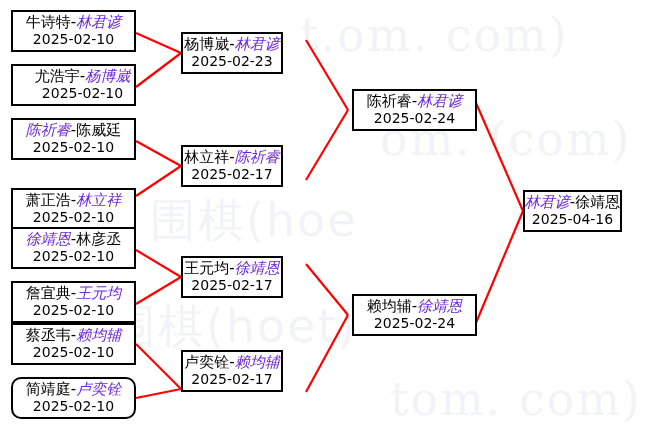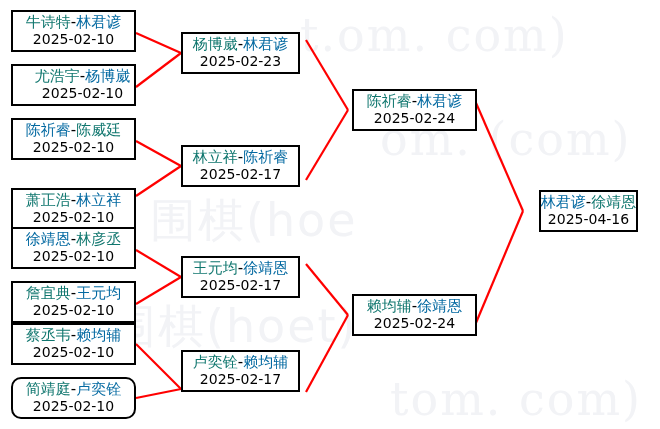--- a/index.html
+++ b/index.html
@@ -59,36 +59,36 @@
     flex-direction: column;
     align-items: center;
     justify-content: center;
     line-height: 1.05;
   }
   .match-players {
     font-size: 15px;
     white-space: nowrap;
     color: #000000;
   }
-  .match-players .w { color: #0369a1; }
-  .match-players .l { color: #0f766e; }
+  .match-players .w { color: #6d28d9; font-style: italic; }
+  .match-players .l { color: #000000; }
   .match-players .sep { color: #000000; }
   .match-date {
     font-size: 14px;
     color: #000000;
     font-family: "DejaVu Sans", "Liberation Sans", sans-serif;
     letter-spacing: 0px;
     margin-top: 1px;
   }
 
   
   .col-r1 { left: 11px;  width: 125px; height: 42px; }
-  .col-r2 { left: 181px; width: 119px; height: 42px; }
+  .col-r2 { left: 181px; width: 102px; height: 42px; }
   .col-r3 { left: 352px; width: 125px; height: 42px; }
-  .col-r4 { left: 539px; width: 99px; height: 42px; }
+  .col-r4 { left: 523px; width: 99px; height: 42px; }
 </style>
 </head>
 <body>
 
 <div id="bracket-root">
 
   <div id="watermark-layer">
     <div class="wm-row wm-a">t.om.  com)</div>
     <div class="wm-row wm-b">om. (com)</div>
     <div class="wm-row wm-c wm-cn">围棋(hoe</div>

